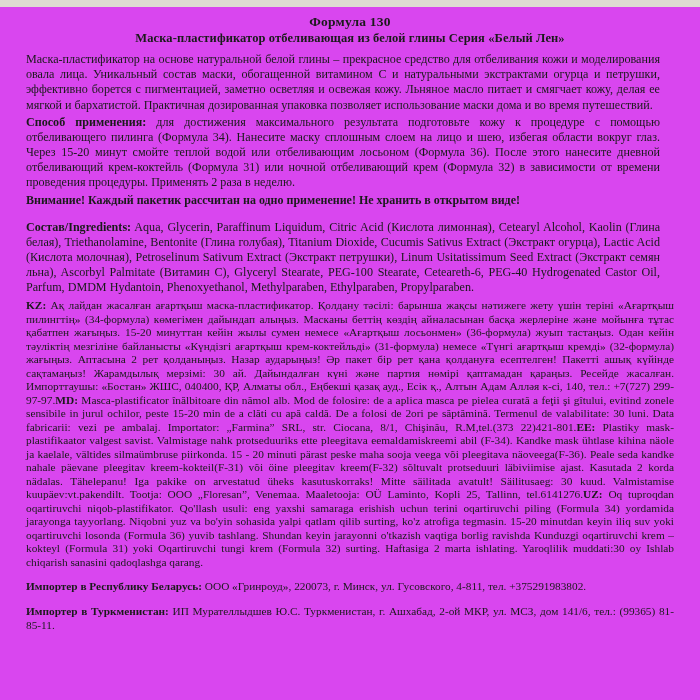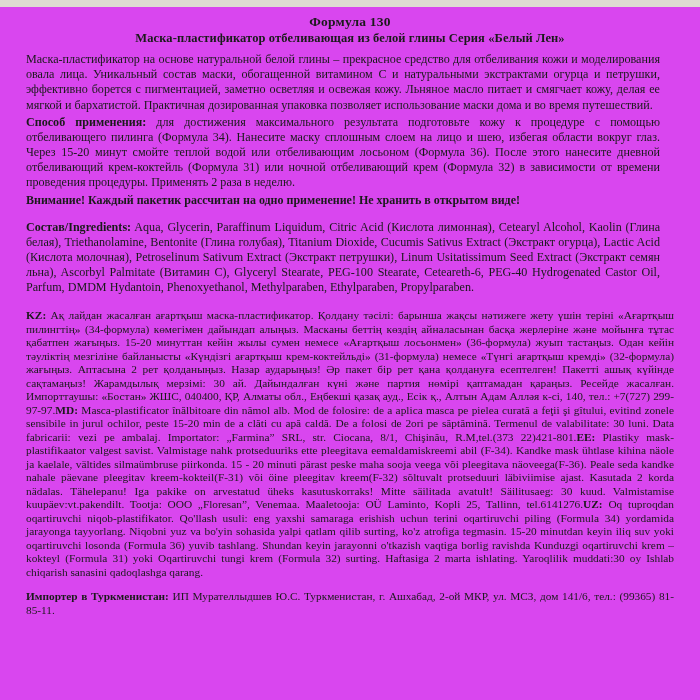--- a/index.html
+++ b/index.html
@@ -64,21 +64,21 @@
     line-height: 1.19;
     text-align: justify;
   }
   .warn {
     font-weight: bold;
     font-size: 12px;
     text-align: justify;
     margin-top: 2px;
   }
   .section-gap {
-    margin-top: 14px;
+    margin-top: 4px;
   }
   .footer-block {
     font-size: 11.3px;
     line-height: 1.19;
     text-align: justify;
     margin-top: 1px;
   }
 </style>
 </head>
 <body>
@@ -94,15 +94,16 @@
   <p class="para">Маска-пластификатор на основе натуральной белой глины – прекрасное средство для отбеливания кожи и моделирования овала лица. Уникальный состав маски, обогащенной витамином С и натуральными экстрактами огурца и петрушки, эффективно борется с пигментацией, заметно осветляя и освежая кожу. Льняное масло питает и смягчает кожу, делая ее мягкой и бархатистой. Практичная дозированная упаковка позволяет использование маски дома и во время путешествий.</p>
 
   <p class="para section-gap"><span class="bold">Способ применения:</span><span> для достижения максимального результата подготовьте кожу к процедуре с помощью отбеливающего пилинга (Формула 34). Нанесите маску сплошным слоем на лицо и шею, избегая области вокруг глаз. Через 15-20 минут смойте теплой водой или отбеливающим лосьоном (Формула 36). После этого нанесите дневной отбеливающий крем-коктейль (Формула 31) или ночной отбеливающий крем (Формула 32) в зависимости от времени проведения процедуры. Применять 2 раза в неделю.</span></p>
 
   <p class="warn">Внимание! Каждый пакетик рассчитан на одно применение! Не хранить в открытом виде!</p>
 
   <p class="para section-gap"><span class="bold">Состав/Ingredients:</span><span> Aqua, Glycerin, Paraffinum Liquidum, Citric Acid (Кислота лимонная), Cetearyl Alcohol, Kaolin (Глина белая), Triethanolamine, Bentonite (Глина голубая), Titanium Dioxide, Cucumis Sativus Extract (Экстракт огурца), Lactic Acid (Кислота молочная), Petroselinum Sativum Extract (Экстракт петрушки), Linum Usitatissimum Seed Extract (Экстракт семян льна), Ascorbyl Palmitate (Витамин С), Glyceryl Stearate, PEG-100 Stearate, Ceteareth-6, PEG-40 Hydrogenated Castor Oil, Parfum, DMDM Hydantoin, Phenoxyethanol, Methylparaben, Ethylparaben, Propylparaben.</span></p>
 
   <p class="small-block section-gap"><span class="bold">KZ:</span><span> Ақ лайдан жасалған ағартқыш маска-пластификатор. Қолдану тәсілі: барынша жақсы нәтижеге жету үшін теріні «Ағартқыш пилингтің» (34-формула) көмегімен дайындап алыңыз. Масканы беттің көздің айналасынан басқа жерлеріне және мойынға тұтас қабатпен жағыңыз. 15-20 минуттан кейін жылы сумен немесе «Ағартқыш лосьонмен» (36-формула) жуып тастаңыз. Одан кейін тәулiктiң мезгiлiне байланысты «Күндізгі ағартқыш крем-коктейльдi» (31-формула) немесе «Түнгi ағартқыш кремдi» (32-формула) жағыңыз. Аптасына 2 рет қолданыңыз. Назар аударыңыз! Әр пакет бiр рет қана қолдануға есептелген! Пакеттi ашық күйiнде сақтамаңыз! Жарамдылық мерзiмi: 30 ай. Дайындалған күнi және партия нөмiрi қаптамадан қараңыз. Ресейде жасалған. Импорттаушы: «Бостан» ЖШС, 040400, ҚР, Алматы обл., Еңбекшi қазақ ауд., Есiк қ., Алтын Адам Алләя к-сi, 140, тел.: +7(727) 299-97-97.</span><span class="bold">MD:</span><span> Masca-plastificator înălbitoare din nămol alb. Mod de folosire: de a aplica masca pe pielea curată a feţii şi gîtului, evitind zonele sensibile in jurul ochilor, peste 15-20 min de a clăti cu apă caldă. De a folosi de 2ori pe săptămină. Termenul de valabilitate: 30 luni. Data fabricarii: vezi pe ambalaj. Importator: „Farmina” SRL, str. Ciocana, 8/1, Chişinău, R.M,tel.(373 22)421-801.</span><span class="bold">EE:</span><span> Plastiky mask- plastifikaator valgest savist. Valmistage nahk protseduuriks ette pleegitava eemaldamiskreemi abil (F-34). Kandke mask ühtlase kihina näole ja kaelale, vältides silmaümbruse piirkonda. 15 - 20 minuti pärast peske maha sooja veega või pleegitava näoveega(F-36). Peale seda kandke nahale päevane pleegitav kreem-kokteil(F-31) või öine pleegitav kreem(F-32) sõltuvalt protseduuri läbiviimise ajast. Kasutada 2 korda nädalas. Tähelepanu! Iga pakike on arvestatud üheks kasutuskorraks! Mitte säilitada avatult! Säilitusaeg: 30 kuud. Valmistamise kuupäev:vt.pakendilt. Tootja: ООО „Floresan”, Venemaa. Maaletooja: OÜ Laminto, Kopli 25, Tallinn, tel.6141276.</span><span class="bold">UZ:</span><span> Oq tuproqdan oqartiruvchi niqob-plastifikator. Qo'llash usuli: eng yaxshi samaraga erishish uchun terini oqartiruvchi piling (Formula 34) yordamida jarayonga tayyorlang. Niqobni yuz va bo'yin sohasida yalpi qatlam qilib surting, ko'z atrofiga tegmasin. 15-20 minutdan keyin iliq suv yoki oqartiruvchi losonda (Formula 36) yuvib tashlang. Shundan keyin jarayonni o'tkazish vaqtiga borlig ravishda Kunduzgi oqartiruvchi krem – kokteyl (Formula 31) yoki Oqartiruvchi tungi krem (Formula 32) surting. Haftasiga 2 marta ishlating. Yaroqlilik muddati:30 oy Ishlab chiqarish sanasini qadoqlashga qarang.</span></p>
 
+  <p class="footer-block"><span class="bold">Импортер в Республику Беларусь:</span><span> ООО «Гринроуд», 220073, г. Минск, ул. Гусовского, 4-811, тел. +375291983802.</span></p>
 
   <p class="footer-block"><span class="bold">Импортер в Туркменистан:</span><span> ИП Мурателлыдшев Ю.С. Туркменистан, г. Ашхабад, 2-ой МКР, ул. МСЗ, дом 141/6, тел.: (99365) 81-85-11.</span></p>
 </div>
 
 </body></html>

